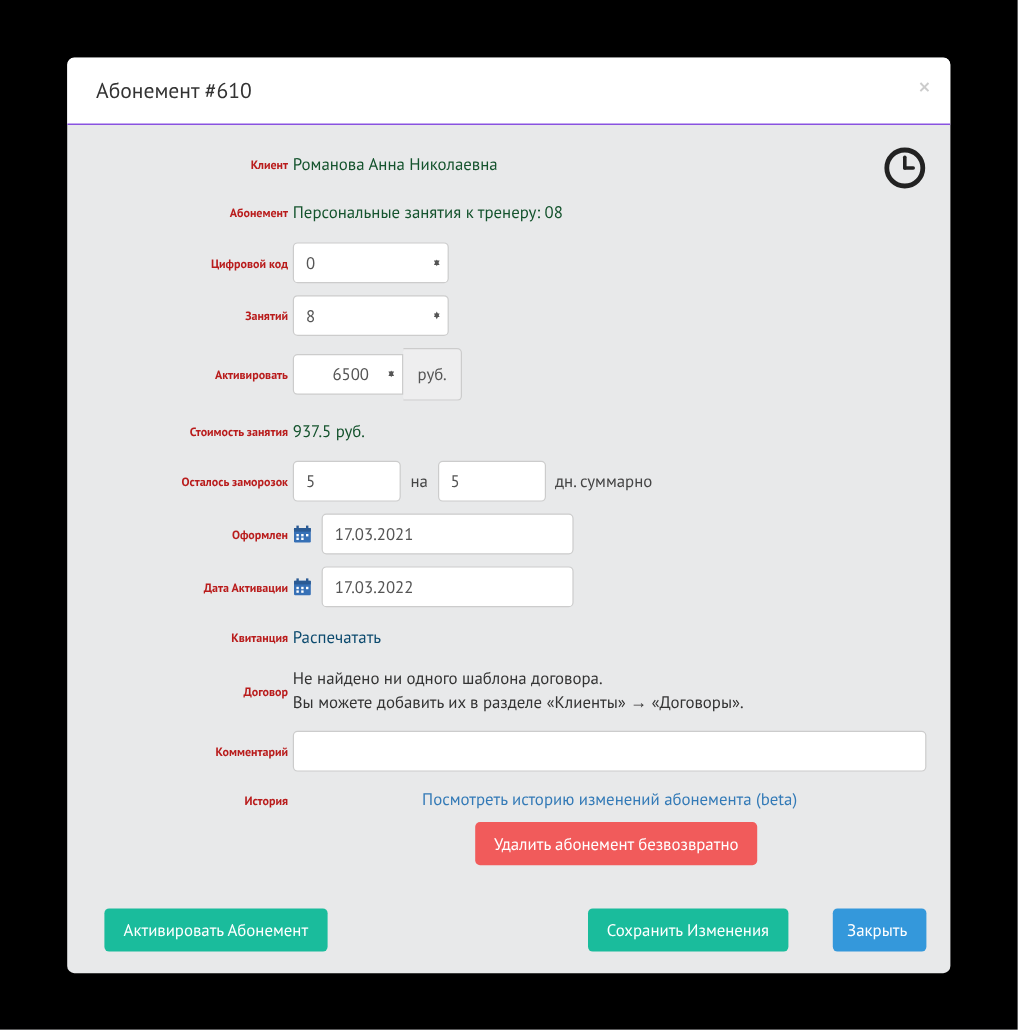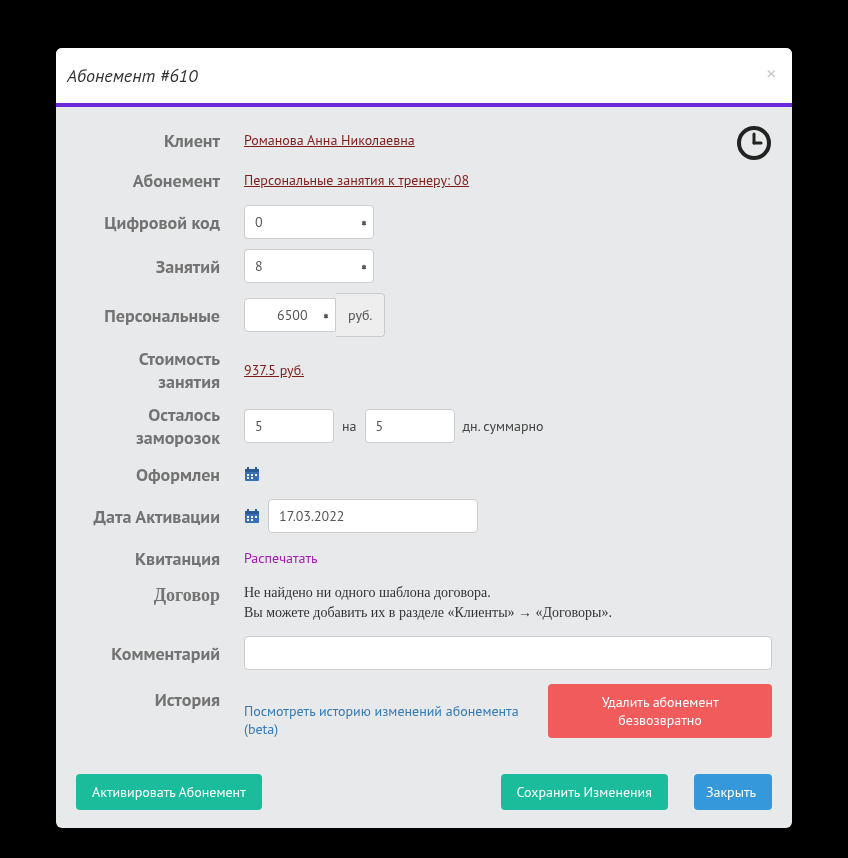--- a/index.html
+++ b/index.html
@@ -18,24 +18,23 @@
     top: 48px;
     left: 56px;
     right: 56px;
     background: #e8e9ea;
     border-radius: 6px;
     box-shadow: 0 8px 40px rgba(0,0,0,0.4);
     overflow: hidden;
   }
   .modal-header {
     background: #fff;
-    padding: 16px 11px;
-    border-bottom: 4px solid #6d28d9;
+    padding: 16px 24px;
+    border-bottom: 1px solid #6d28d9;
     position: relative;
-    font-style: italic;
   }
   .modal-title {
     font-size: 18px;
     font-weight: 400;
     color: #333;
   }
   .close-x {
     position: absolute;
     right: 16px;
     top: 14px;
@@ -55,34 +54,34 @@
   }
   .form-row {
     display: flex;
     align-items: center;
     margin-bottom: 10px;
     min-height: 30px;
   }
   .form-label {
     width: 168px;
     text-align: right;
-    padding-right: 24px;
+    padding-right: 4px;
     font-weight: 700;
-    color: #737373;
-    font-size: 18px;
+    color: #b91c1c;
+    font-size: 10px;
   }
   .form-value {
     flex: 1;
     display: flex;
     align-items: center;
     gap: 8px;
     font-size: 14px;
     color: #333;
   }
-  .static-text { color: #7f1d1d; text-decoration: underline; }
+  .static-text { color: #14532d; }
   input[type="text"], input.num, input.date {
     border: 1px solid #ccc;
     border-radius: 4px;
     padding: 7px 10px;
     font-size: 14px;
     background: #fff;
     color: #555;
     font-family: inherit;
   }
   .num-wrap {
@@ -116,41 +115,42 @@
   .plain-addon { color: #444; }
   .freeze input.num { width: 90px; }
   .cal-icon {
     display: inline-flex;
     align-items: center;
     justify-content: center;
     width: 16px; height: 16px;
     margin-right: 0px;
   }
   input.date { width: 210px; }
-  .link { color: #a21caf; cursor: pointer; }
+  .link { color: #0c4a6e; cursor: pointer; }
   .link2 { color: #337ab7; cursor: pointer; }
   .contract-text { color: #333; line-height: 1.4; }
   .comment-input {
     width: 100%;
     border: 1px solid #ccc;
     border-radius: 4px;
     padding: 8px 10px;
     font-size: 14px;
     background: #fff;
   }
   .history-row .form-label { align-self: flex-start; padding-top: 4px; }
-  .history-col { display: flex; flex-direction: row; align-items: flex-end; gap: 10px; }
+  .history-col { display: flex; flex-direction: column; align-items: center; gap: 10px; }
   .btn {
     border: none;
     border-radius: 4px;
     padding: 9px 16px;
     font-size: 14px;
     color: #fff;
     cursor: pointer;
     font-family: inherit;
+    margin-left: 11px;
   }
   .btn-danger { background: #f15b5b; }
   .modal-footer {
     padding: 14px 20px 18px 20px;
     display: flex;
     align-items: flex-start;
   }
   .btn-teal { background: #1abc9c; }
   .btn-blue { background: #3498db; padding-left: 12px; }
   .spacer { flex: 1; }
@@ -210,21 +210,21 @@
           <input class="num" type="text" value="8" style="">
           <span class="spinner">
               <span>▲</span>
               <span>▼</span>
             </span>
         </span>
       </div>
     </div>
 
     <div class="form-row">
-      <div class="form-label">Персональные</div>
+      <div class="form-label">Активировать</div>
       <div class="form-value" style="gap:0">
         <span class="num-wrap">
           <input class="num sm" type="text" style="border-radius: 4px 0px 0px 4px;" value="6500">
           <span class="spinner">
               <span>▲</span>
               <span>▼</span>
             </span>
         </span>
         <span class="addon" style="margin-left:0;">руб.</span>
       </div>
@@ -256,20 +256,21 @@
               <rect x="1" y="3" width="14" height="3" fill="#2a5a94"></rect>
               <rect x="3" y="1" width="2" height="3" fill="#2a5a94"></rect>
               <rect x="11" y="1" width="2" height="3" fill="#2a5a94"></rect>
               <rect x="3" y="8" width="2" height="2" fill="#fff"></rect>
               <rect x="7" y="8" width="2" height="2" fill="#fff"></rect>
               <rect x="11" y="8" width="2" height="2" fill="#fff"></rect>
               <rect x="3" y="11" width="2" height="2" fill="#fff"></rect>
               <rect x="7" y="11" width="2" height="2" fill="#fff"></rect>
             </svg>
         </span>
+        <input class="date" type="text" value="17.03.2021" style="">
       </div>
     </div>
 
     <div class="form-row">
       <div class="form-label">Дата Активации</div>
       <div class="form-value">
         <span class="cal-icon">
           <svg width="16" height="16" viewBox="0 0 16 16">
               <rect x="1" y="3" width="14" height="12" rx="1" fill="#3670b6"></rect>
               <rect x="1" y="3" width="14" height="3" fill="#2a5a94"></rect>
@@ -286,21 +287,21 @@
       </div>
     </div>
 
     <div class="form-row">
       <div class="form-label">Квитанция</div>
       <div class="form-value">
           <span class="link">Распечатать</span>
         </div>
     </div>
 
-    <div class="form-row" style="align-items:flex-start;font-family:Liberation Serif, serif;">
+    <div class="form-row" style="align-items:center;">
       <div class="form-label" style="padding-top:2px;">Договор</div>
       <div class="form-value">
         <div class="contract-text">
           <div>Не найдено ни одного шаблона договора.</div>
           <div>Вы можете добавить их в разделе «Клиенты» → «Договоры».</div>
         </div>
       </div>
     </div>
 
     <div class="form-row" style="margin-top:14px;">

